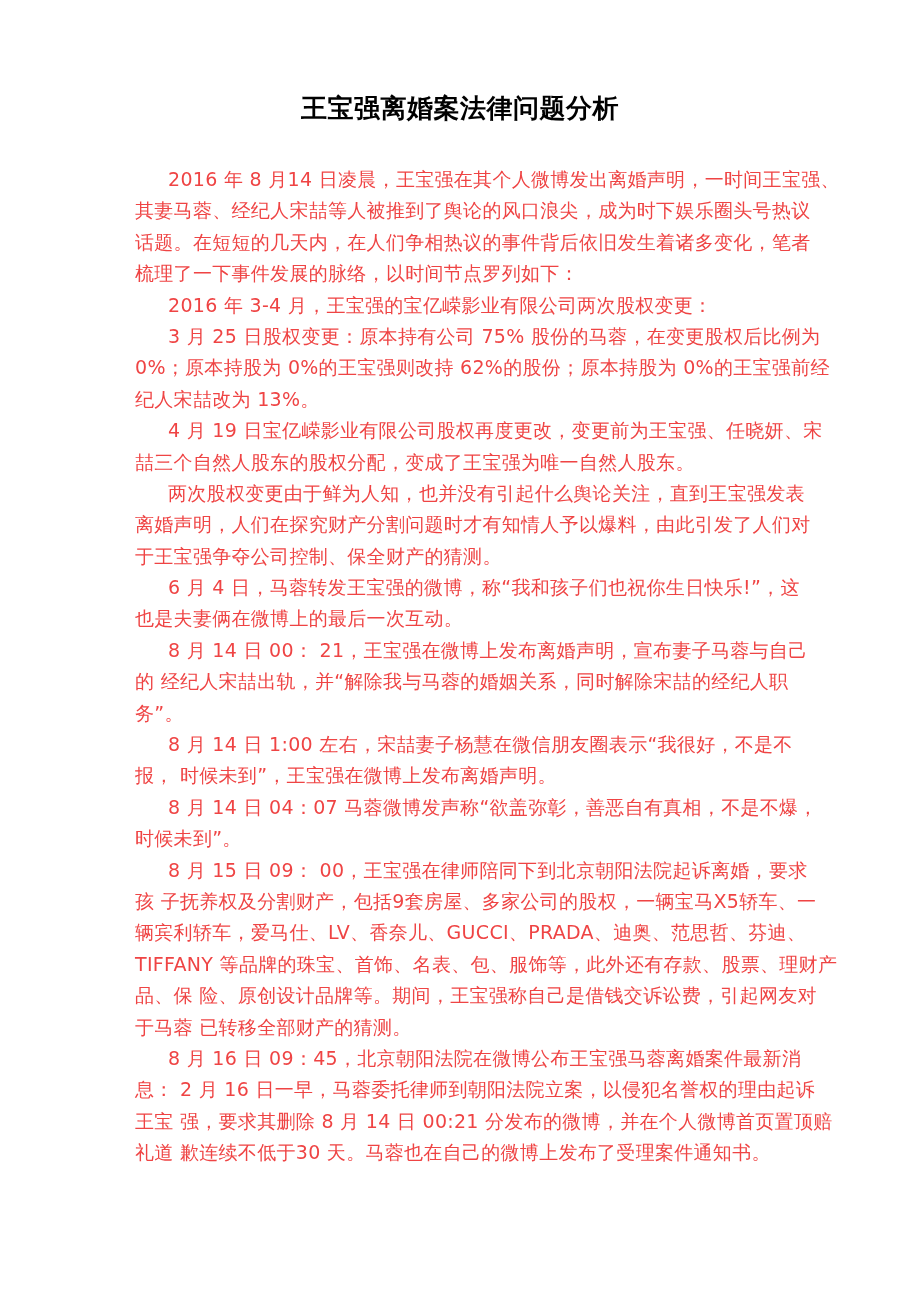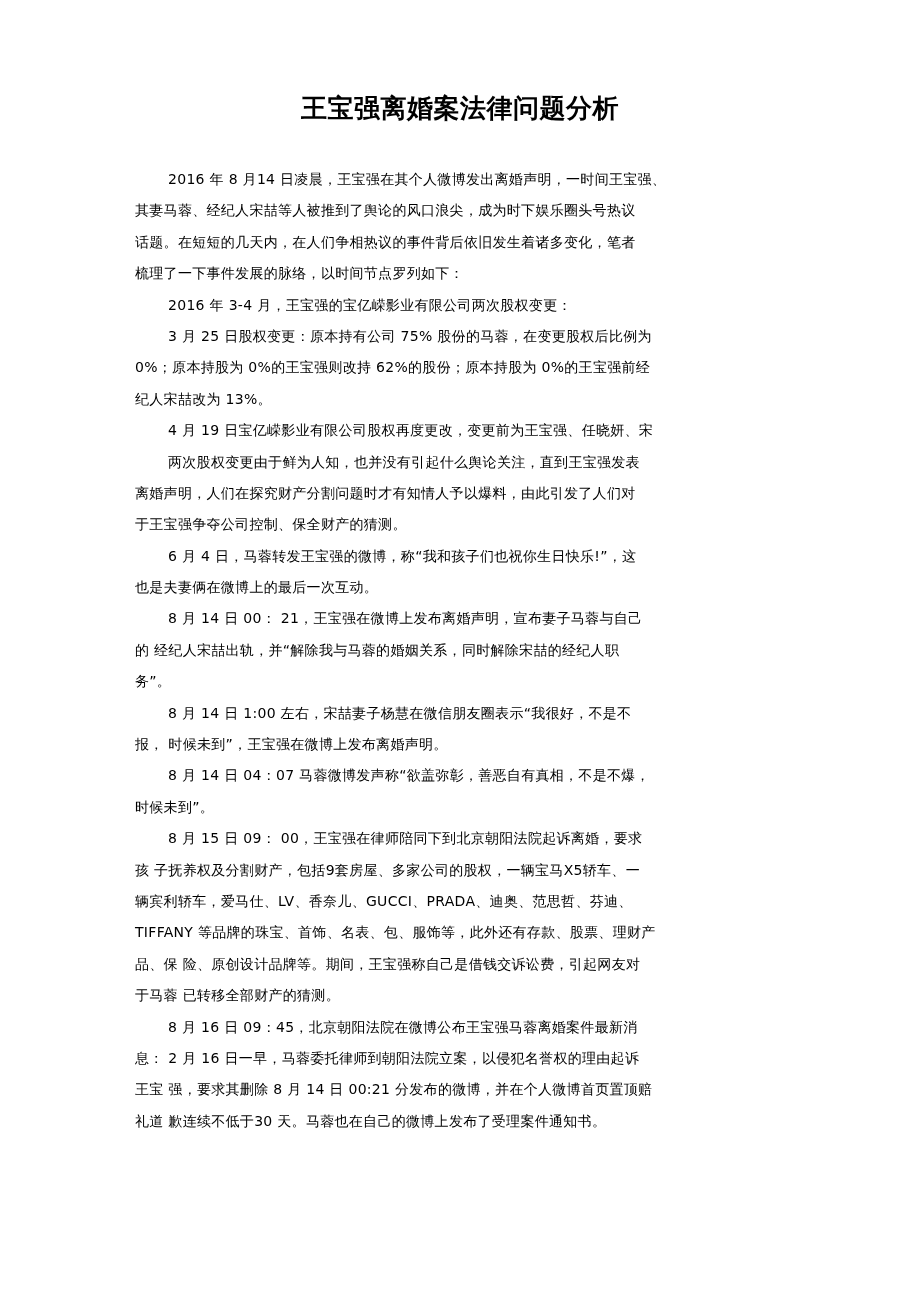--- a/index.html
+++ b/index.html
@@ -37,24 +37,24 @@
     }
     .body-text {
       position: absolute;
       left: 135px;
       top: 164px;
       width: 670px;
     }
     .line {
       height: 31.4px;
       line-height: 31.4px;
-      font-size: 14px;
+      font-size: 19px;
       white-space: nowrap;
       letter-spacing: 0.3px;
-      color: #000000;
+      color: #ef4444;
     }
     .line.indent {
       padding-left: 33px;
     }
   </style>
 </head>
 <body>
 
 <div class="page">
   <div class="doc-title">王宝强离婚案法律问题分析</div>
@@ -73,20 +73,21 @@
     </div>
 
     <div>
       <div class="line indent">3 月  25 日股权变更：原本持有公司  75% 股份的马蓉，在变更股权后比例为</div>
       <div class="line">0%；原本持股为  0%的王宝强则改持  62%的股份；原本持股为  0%的王宝强前经</div>
       <div class="line">纪人宋喆改为  13%。</div>
     </div>
 
     <div>
       <div class="line indent">4 月  19 日宝亿嵘影业有限公司股权再度更改，变更前为王宝强、任晓妍、宋</div>
+      <div class="line">喆三个自然人股东的股权分配，变成了王宝强为唯一自然人股东。</div>
     </div>
 
     <div>
       <div class="line indent">两次股权变更由于鲜为人知，也并没有引起什么舆论关注，直到王宝强发表</div>
       <div class="line">离婚声明，人们在探究财产分割问题时才有知情人予以爆料，由此引发了人们对</div>
       <div class="line">于王宝强争夺公司控制、保全财产的猜测。</div>
     </div>
 
     <div>
       <div class="line indent">6 月  4 日，马蓉转发王宝强的微博，称“我和孩子们也祝你生日快乐!”，这</div>

